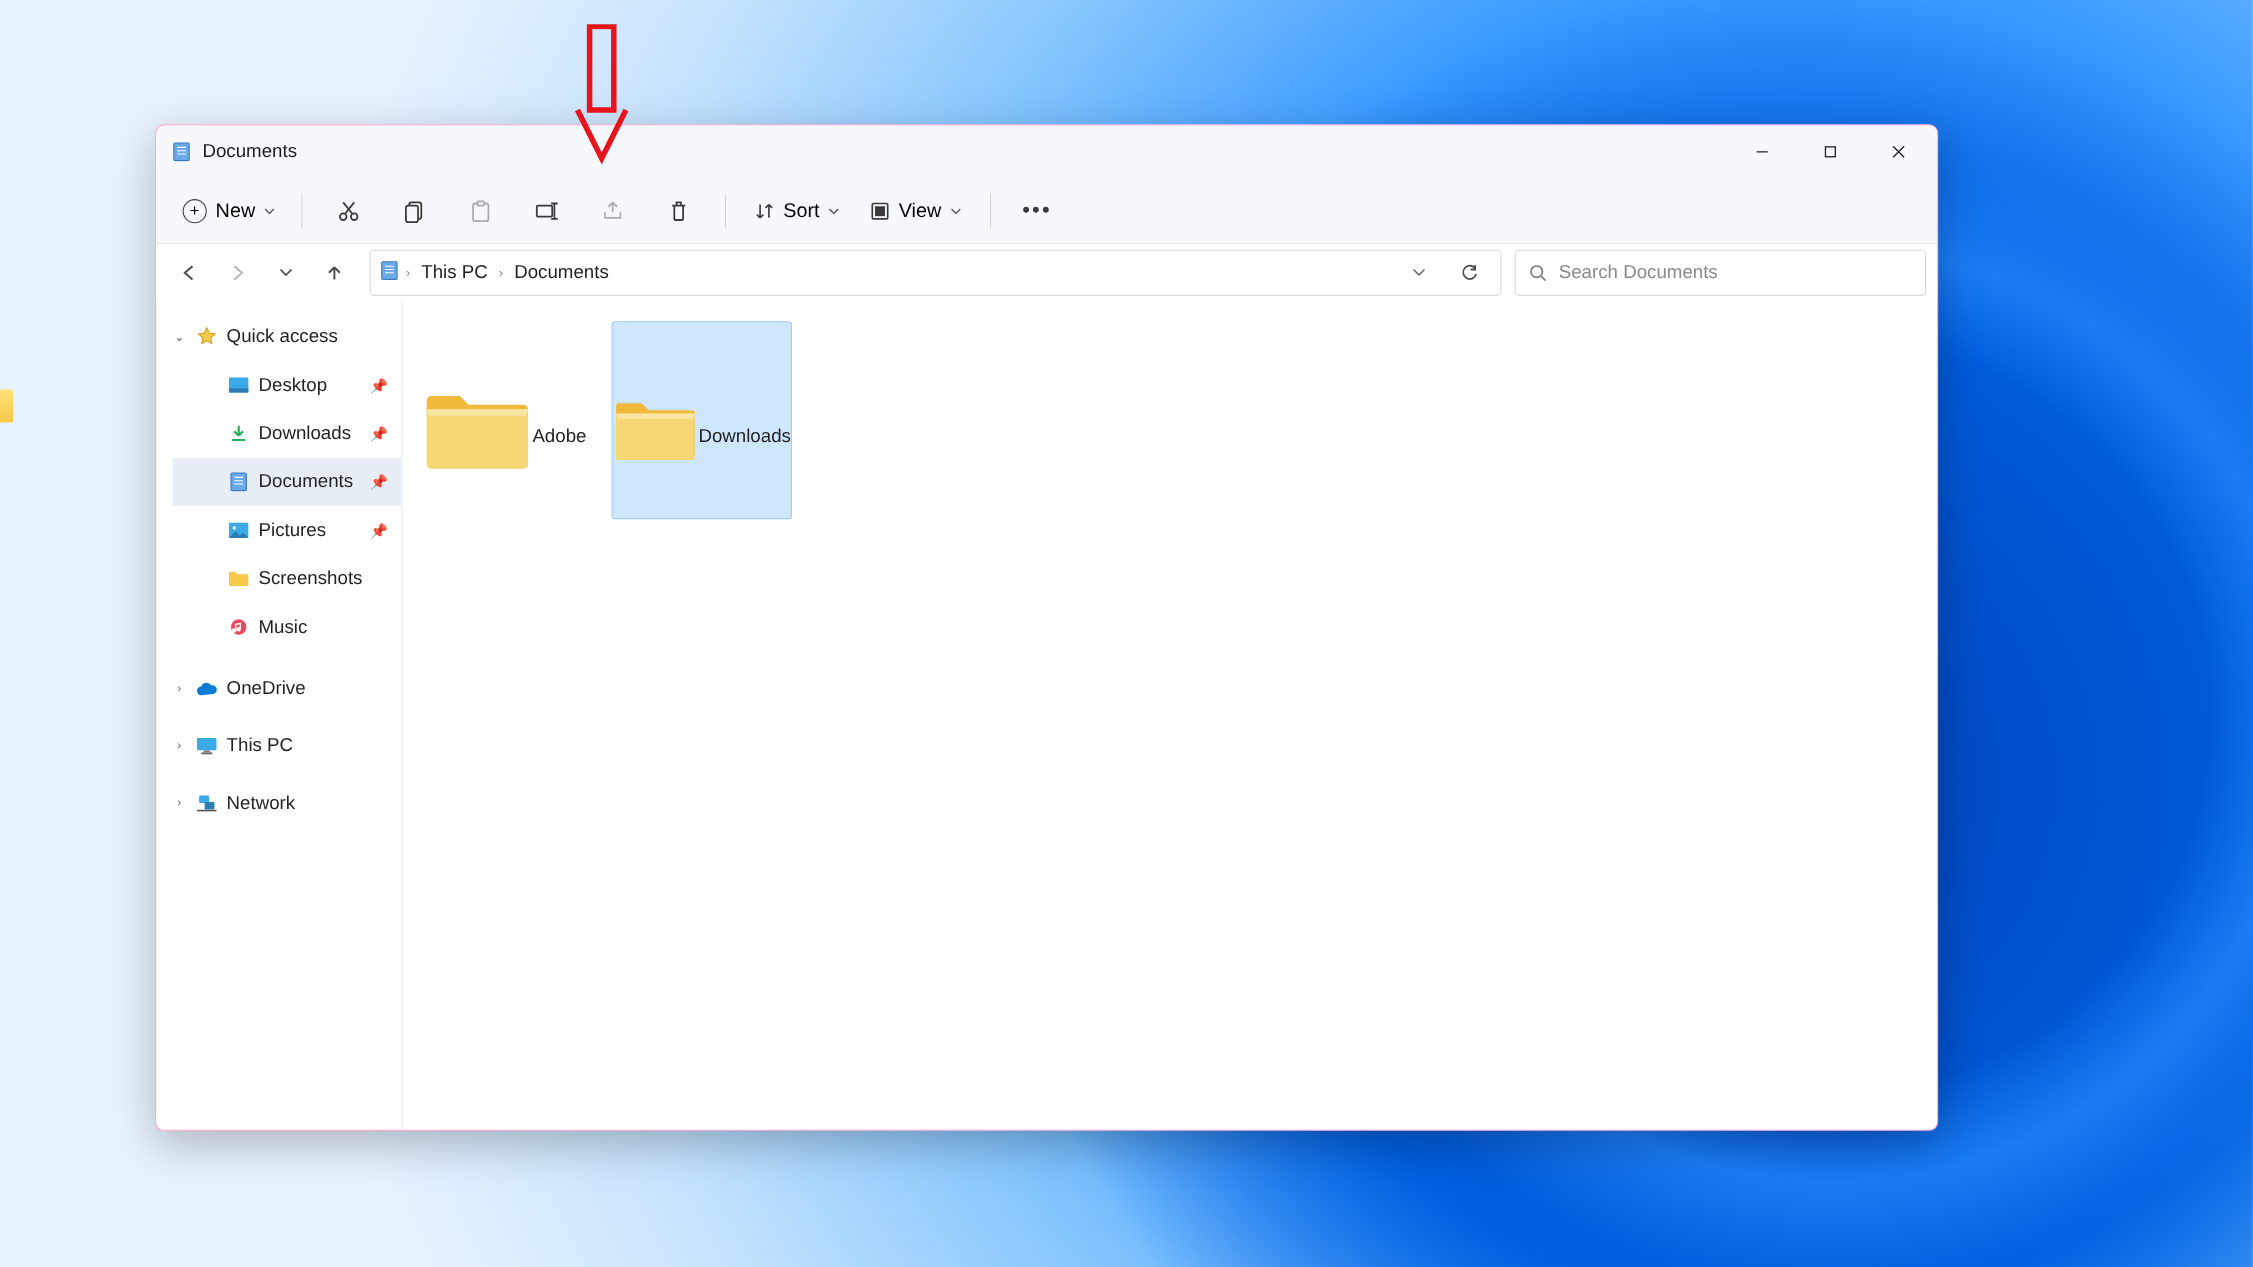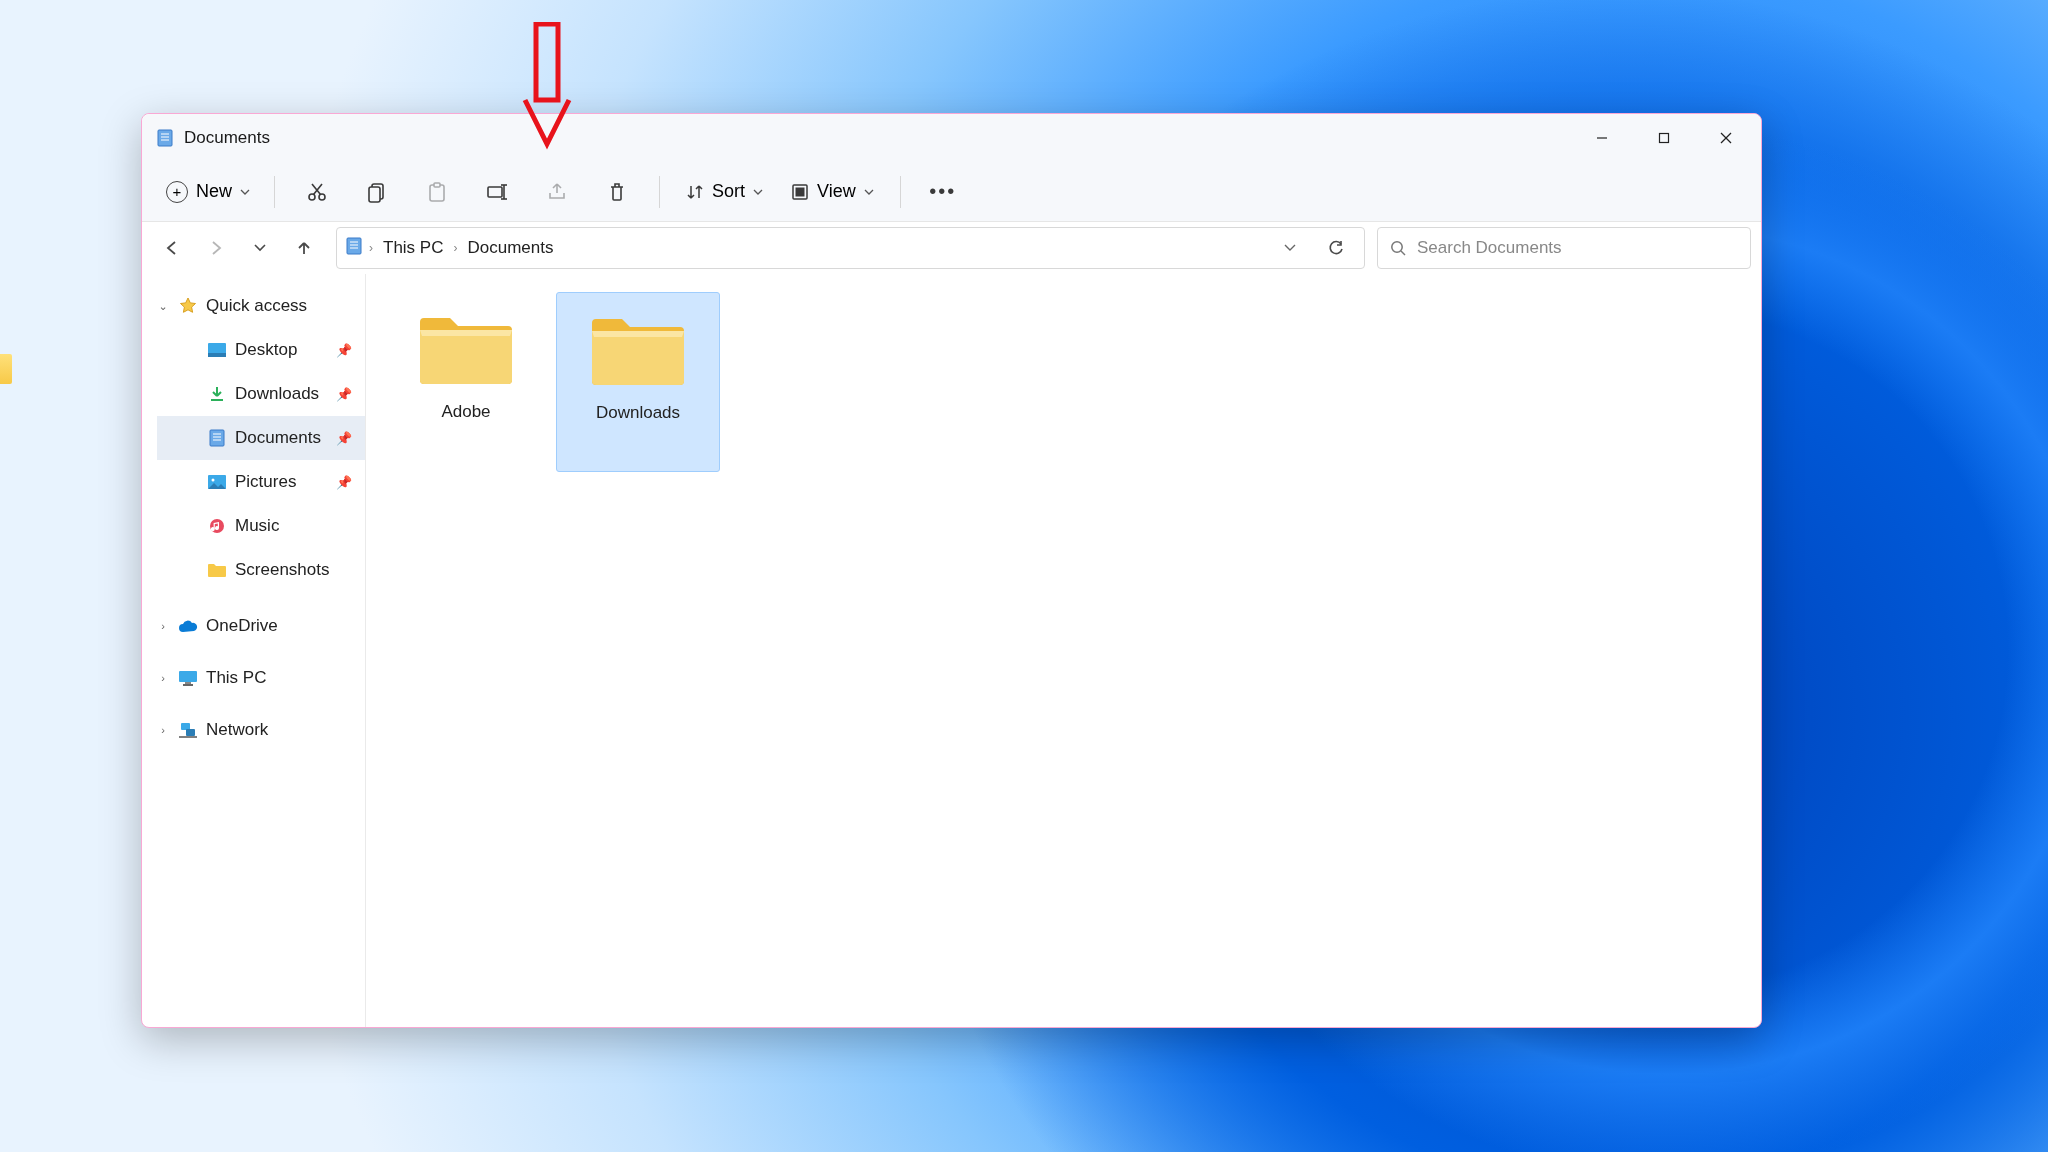--- a/index.html
+++ b/index.html
@@ -46,21 +46,21 @@
 .body { flex:1; display:flex; overflow:hidden; }
 .sidebar { width:224px; border-right:1px solid #eaeaea; padding-top:10px; overflow-y:auto; }
 .sbrow { display:flex; align-items:center; height:44px; padding-left:14px; gap:8px; cursor:pointer; font-size:17px; color:#222; }
 .sbrow.active { background:#e7edf5; }
 .sbrow .expand { width:14px; display:flex; justify-content:center; color:#666; font-size:11px; }
 .sbrow.child { padding-left:50px;margin-left:15px; }
 .sbrow .pin { margin-left:auto; margin-right:12px; color:#8c8c8c; font-size:13px; }
 .sbrow .ic { width:20px; height:20px; display:flex; align-items:center; justify-content:center; }
 
 .content { flex:1; padding:18px 18px; display:flex; flex-wrap:wrap; align-content:flex-start; gap:8px; }
-.fitem { width:164px; height:180px; display:flex; flex-direction:column; align-items:center; justify-content:flex-start; padding-top:16px; border-radius:3px; cursor:pointer; }
+.fitem { width:164px; height:180px; display:flex; flex-direction:row; align-items:center; justify-content:flex-start; padding-top:16px; border-radius:3px; cursor:pointer; }
 .fitem.sel { background:#cfe6ff; border:1px solid #9fcdfd; }
 .fitem .flabel { margin-top:14px; font-size:17px; color:#222; }
 
 .statusbar { height:36px; border-top:1px solid #eaeaea; display:flex; align-items:center; padding:0 14px; font-size:16px; color:#444; }
 .statusbar .ssep { width:1px; height:18px; background:#ccc; margin:0 12px; }
 .statusbar .spacer { flex:1; }
 .viewsw { width:26px; height:26px; display:flex; align-items:center; justify-content:center; margin-left:6px; cursor:pointer; border-radius:3px; }
 
 .arrow-annot { position:absolute; left:519px; top:22px; }
 .arrow-annot svg { display:block; }
@@ -279,34 +279,34 @@
               <rect width="18" height="14" rx="1" fill="#3ba9e8"></rect>
               <circle cx="5" cy="5" r="1.5" fill="#fff"></circle>
               <path d="M0 14 l6-6 4 4 3-3 5 5 v0 H0" fill="#2b7db5"></path>
             </svg>
           </span>
         <span>Pictures</span>
         <span class="pin">📌</span>
       </div>
       <div class="sbrow child">
         <span class="ic">
+            <svg width="18" height="14" viewBox="0 0 18 14">
+              <path d="M0 2 a1 1 0 0 1 1-1 h5 l2 2 h9 a1 1 0 0 1 1 1 v9 a1 1 0 0 1 -1 1 H1 a1 1 0 0 1 -1-1 z" fill="#f7c948"></path>
+            </svg>
+          </span>
+        <span>Screenshots</span>
+      </div>
+      <div class="sbrow child">
+        <span class="ic">
             <svg width="16" height="16" viewBox="0 0 16 16">
               <circle cx="8" cy="8" r="7" fill="#e84a5f"></circle>
               <path d="M10 4 v6 a2 2 0 1 1 -1.2-1.8 V5.5 l-3 .6 v5 a2 2 0 1 1 -1.2-1.8 V5 z" fill="#fff"></path>
             </svg>
           </span>
         <span>Music</span>
-      </div>
-      <div class="sbrow child">
-        <span class="ic">
-            <svg width="18" height="14" viewBox="0 0 18 14">
-              <path d="M0 2 a1 1 0 0 1 1-1 h5 l2 2 h9 a1 1 0 0 1 1 1 v9 a1 1 0 0 1 -1 1 H1 a1 1 0 0 1 -1-1 z" fill="#f7c948"></path>
-            </svg>
-          </span>
-        <span>Screenshots</span>
       </div>
       <div style="height:12px"></div>
       <div class="sbrow">
         <span class="expand">›</span>
         <span class="ic">
             <svg width="20" height="13" viewBox="0 0 20 13">
               <path d="M5 12 a4 4 0 0 1 0-8 a5 5 0 0 1 9-1 a4 4 0 0 1 2 8 z" fill="#0a7cd6"></path>
             </svg>
           </span>
         <span>OneDrive</span>

